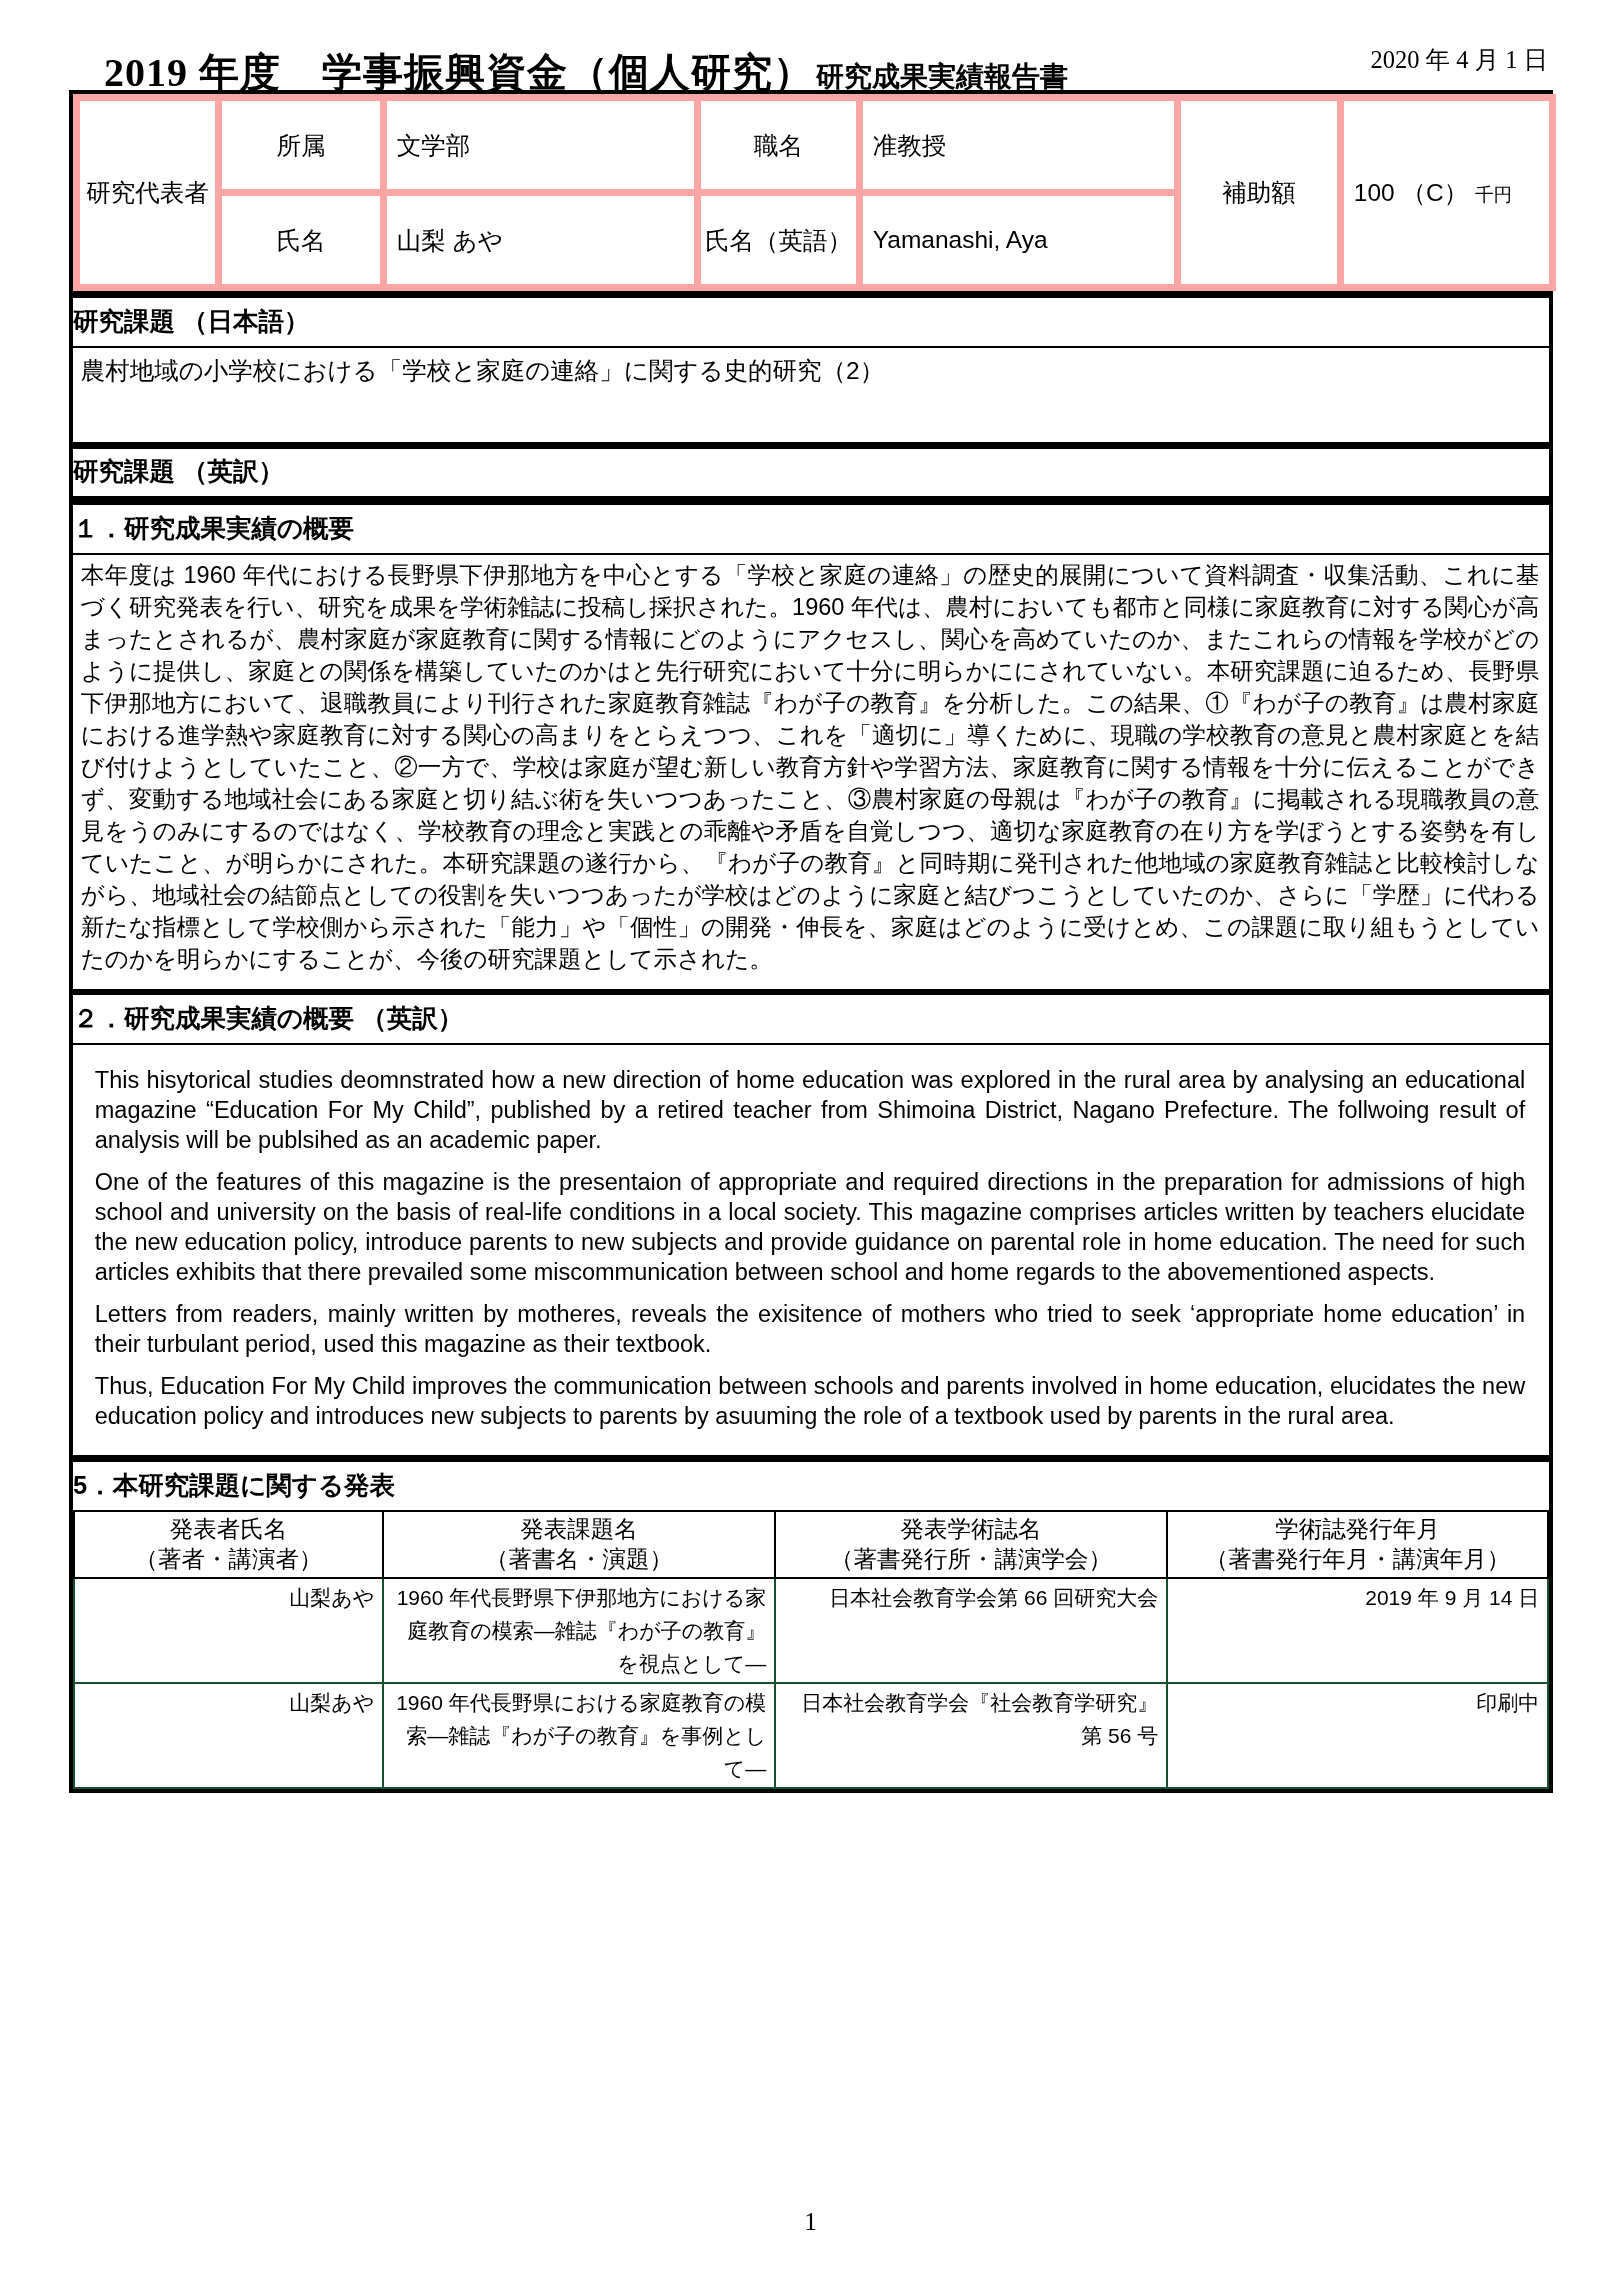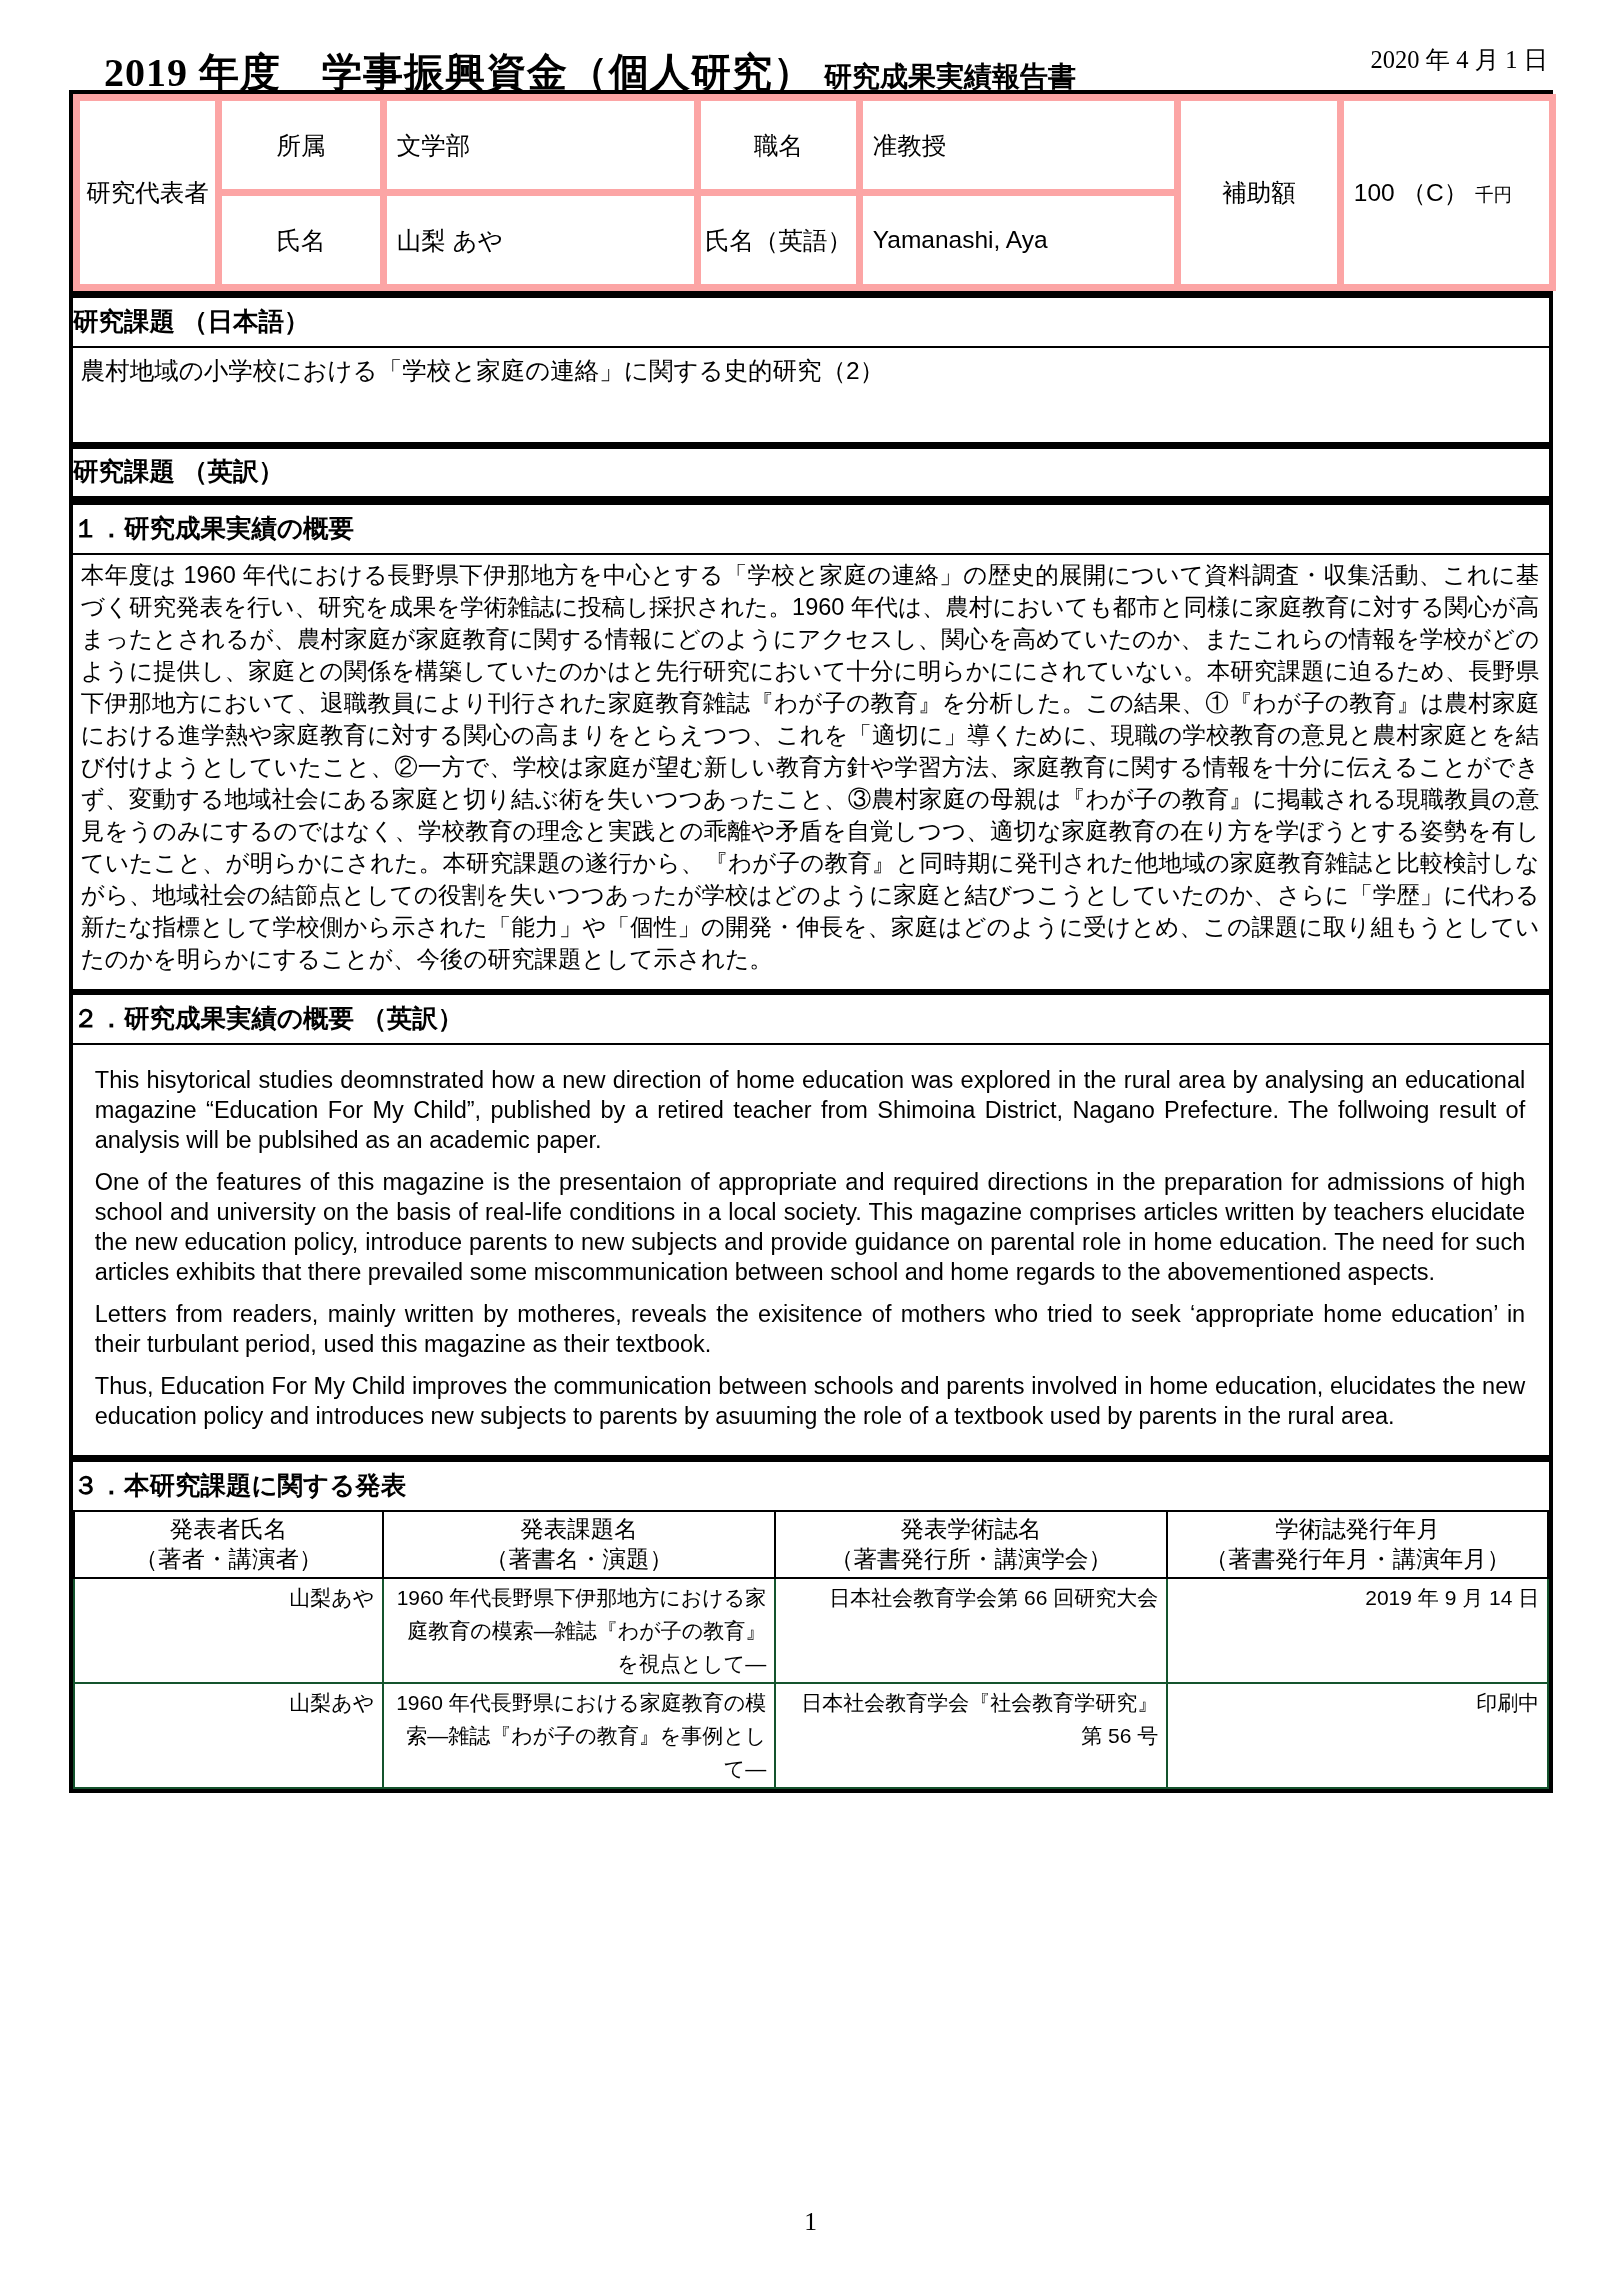--- a/index.html
+++ b/index.html
@@ -25,21 +25,21 @@
     font-family: "Liberation Serif", serif;
     font-size: 24.5px;
     white-space: nowrap;
   }
   .title-row {
     position: absolute;
     top: 45px;
     left: 104px;
     display: flex;
     align-items: baseline;
-    gap: 10px;
+    gap: 2px;
     white-space: nowrap;
   }
   .title-main {
     font-family: "Liberation Serif", serif;
     font-weight: bold;
     font-size: 40px;
     letter-spacing: 1px;
   }
   .title-sub {
     font-weight: bold;
@@ -195,21 +195,21 @@
         <p>This hisytorical studies deomnstrated how a new direction of home education was explored in the rural area by analysing an educational magazine “Education For My Child”, published by a retired teacher from Shimoina District, Nagano Prefecture. The follwoing result of analysis will be publsihed as an academic paper.</p>
         <p>One of the features of this magazine is the presentaion of appropriate and required directions in the preparation for admissions of high school and university on the basis of real-life conditions in a local society. This magazine comprises articles written by teachers elucidate the new education policy, introduce parents to new subjects and provide guidance on parental role in home education. The need for such articles exhibits that there prevailed some miscommunication between school and home regards to the abovementioned aspects.</p>
         <p>Letters from readers, mainly written by motheres, reveals the exisitence of mothers who tried to seek ‘appropriate home education’ in their turbulant period, used this magazine as their textbook.</p>
         <p>Thus, Education For My Child improves the communication between schools and parents involved in home education, elucidates the new education policy and introduces new subjects to parents by asuuming the role of a textbook used by parents in the rural area.</p>
       </div>
     </div>
 
     <div class="sep"></div>
 
     <div>
-      <div class="sec-header" style="border-bottom:none;">３．本研究課題に関する発表</div>
+      <div class="sec-header" style="border-bottom:none;">5．本研究課題に関する発表</div>
       <table class="pres-table">
         <colgroup>
           <col style="width:309px">
             <col style="width:392px">
             <col style="width:392px">
             <col style="width:381px">
         </colgroup>
         <thead>
           <tr>
             <th>

